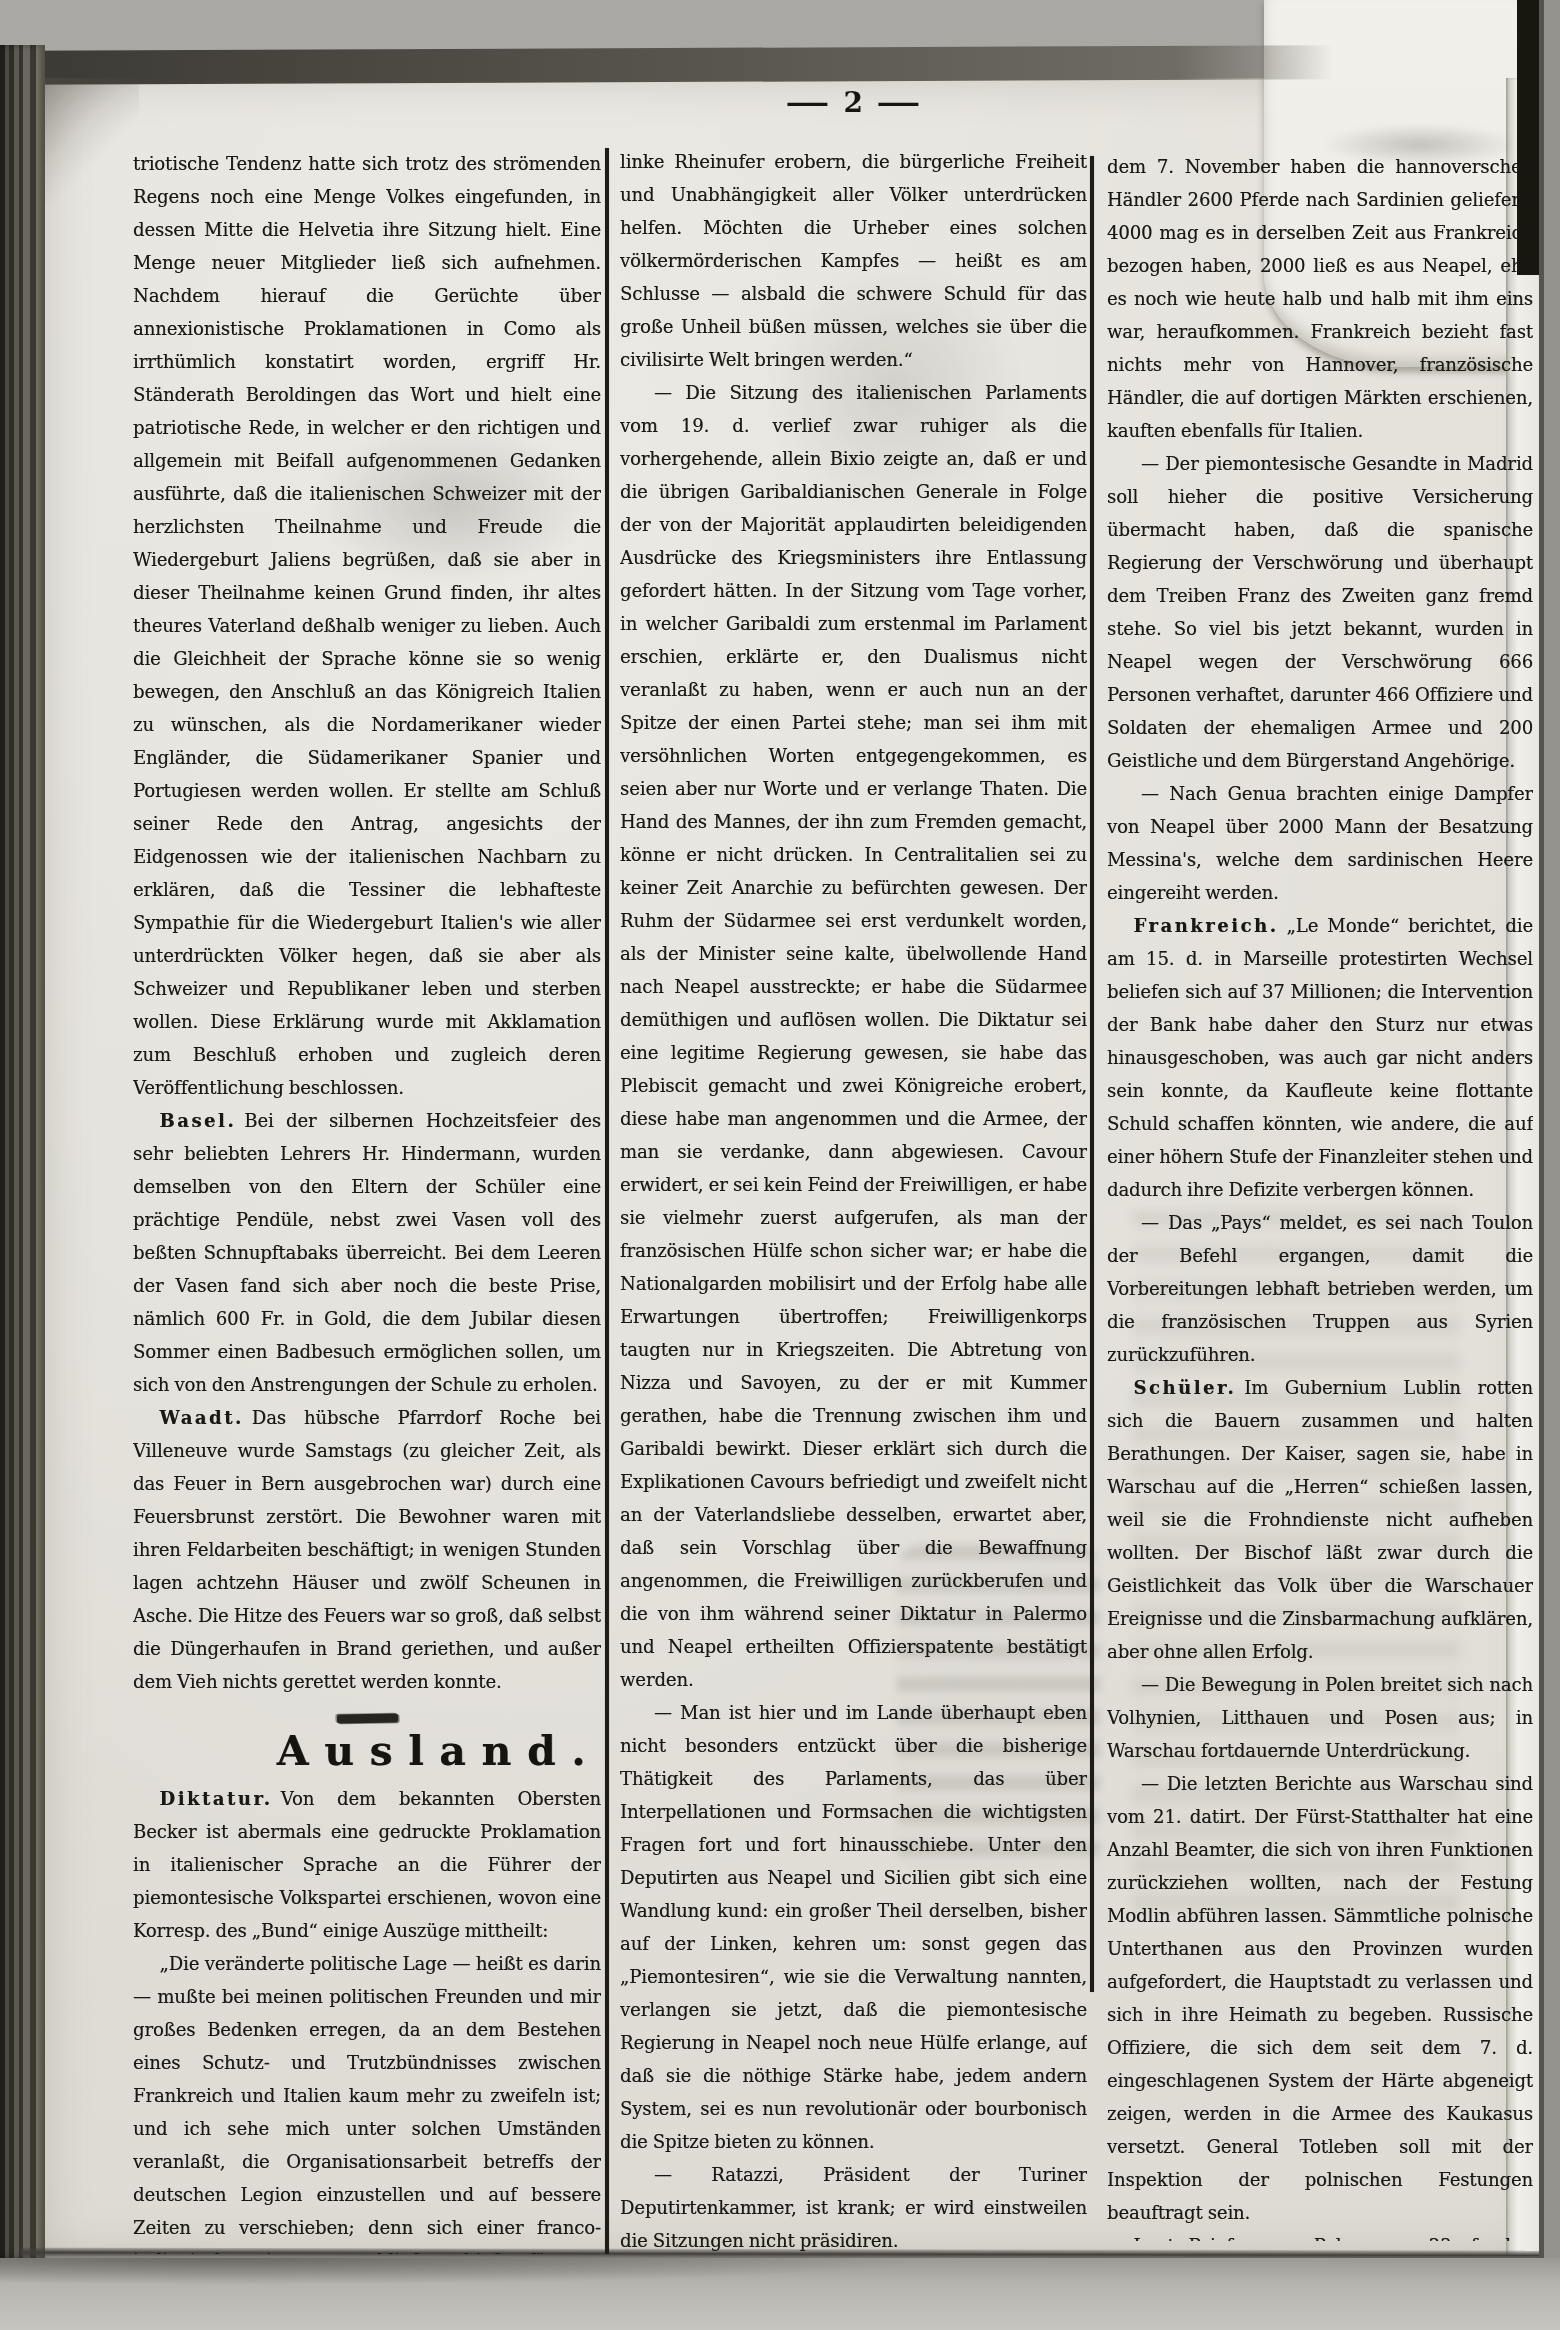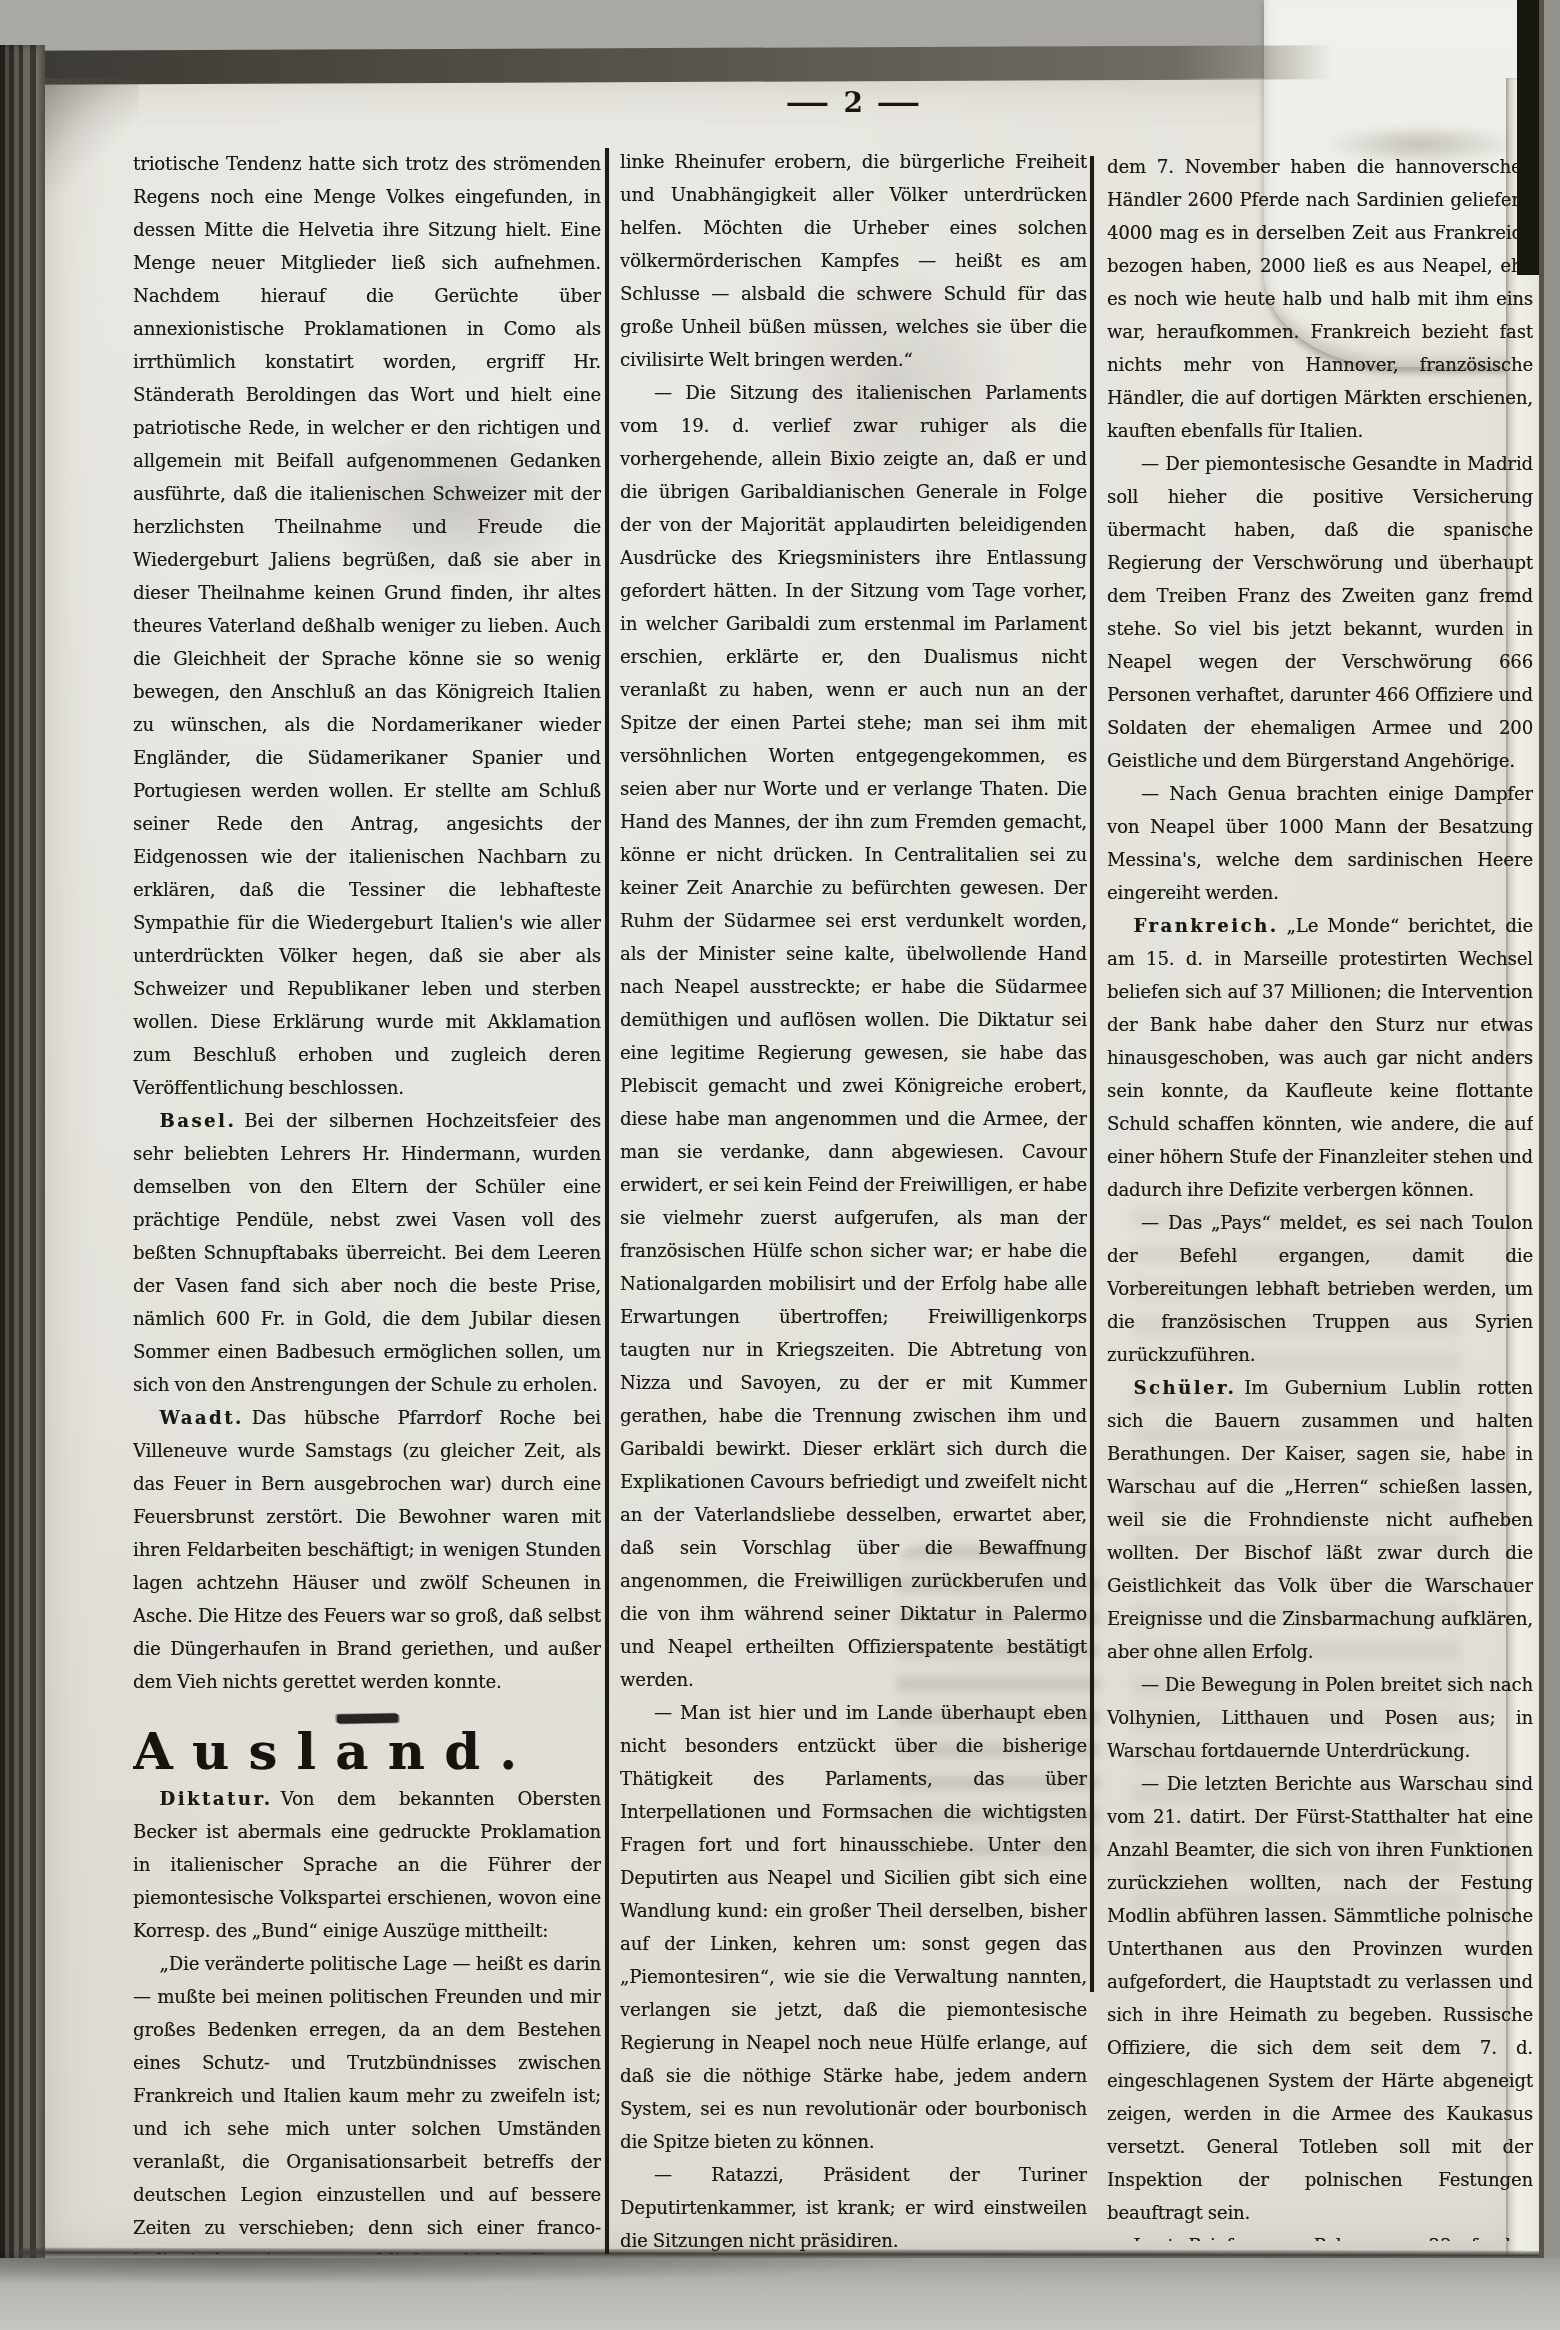--- a/index.html
+++ b/index.html
@@ -100,22 +100,22 @@
   .col p.noindent{text-indent:0;}
   .col p.dashpara{text-indent:34px;}
   .lead{font-weight:bold;letter-spacing:0.14em;margin-right:0.45em;}
   .lead:empty{margin-right:0;letter-spacing:0;}
   .ornament{
     width:61px;height:8.6px;margin:15.6px auto 12.5px auto;
     background:#262520;border-radius:2.3px;transform:rotate(-1.2deg);
     box-shadow:1.6px 0.8px 0 rgba(38,37,32,0.55),-1.6px -0.8px 0 rgba(38,37,32,0.45);
   }
   h2.section{
-    margin:0 0 14px 0;text-align:left;text-indent:0;
-    font-size:51px;font-weight:bold;letter-spacing:0.38em;
+    margin:0 0 14px 0;text-align:right;text-indent:0;
+    font-size:41px;font-weight:bold;letter-spacing:0.38em;
     color:#15140e;text-shadow:0.5px 0.4px 0.4px rgba(21,20,14,0.5);
   }
 </style>
 </head>
 <body>
 
 <div class="page"></div>
 <div class="underpage-corner"></div>
 <div class="underpage-right"></div>
 <div class="book-top-edge"></div>
@@ -154,21 +154,21 @@
   <p class="noindent"><span class="lead"></span><span>linke Rheinufer erobern, die bürgerliche Freiheit und Unabhängigkeit aller Völker unterdrücken helfen. Möchten die Urheber eines solchen völkermörderischen Kampfes — heißt es am Schlusse — alsbald die schwere Schuld für das große Unheil büßen müssen, welches sie über die civilisirte Welt bringen werden.“</span></p>
   <p class="dashpara"><span class="lead"></span><span>— Die Sitzung des italienischen Parlaments vom 19. d. verlief zwar ruhiger als die vorhergehende, allein Bixio zeigte an, daß er und die übrigen Garibaldianischen Generale in Folge der von der Majorität applaudirten beleidigenden Ausdrücke des Kriegsministers ihre Entlassung gefordert hätten. In der Sitzung vom Tage vorher, in welcher Garibaldi zum erstenmal im Parlament erschien, erklärte er, den Dualismus nicht veranlaßt zu haben, wenn er auch nun an der Spitze der einen Partei stehe; man sei ihm mit versöhnlichen Worten entgegengekommen, es seien aber nur Worte und er verlange Thaten. Die Hand des Mannes, der ihn zum Fremden gemacht, könne er nicht drücken. In Centralitalien sei zu keiner Zeit Anarchie zu befürchten gewesen. Der Ruhm der Südarmee sei erst verdunkelt worden, als der Minister seine kalte, übelwollende Hand nach Neapel ausstreckte; er habe die Südarmee demüthigen und auflösen wollen. Die Diktatur sei eine legitime Regierung gewesen, sie habe das Plebiscit gemacht und zwei Königreiche erobert, diese habe man angenommen und die Armee, der man sie verdanke, dann abgewiesen. Cavour erwidert, er sei kein Feind der Freiwilligen, er habe sie vielmehr zuerst aufgerufen, als man der französischen Hülfe schon sicher war; er habe die Nationalgarden mobilisirt und der Erfolg habe alle Erwartungen übertroffen; Freiwilligenkorps taugten nur in Kriegszeiten. Die Abtretung von Nizza und Savoyen, zu der er mit Kummer gerathen, habe die Trennung zwischen ihm und Garibaldi bewirkt. Dieser erklärt sich durch die Explikationen Cavours befriedigt und zweifelt nicht an der Vaterlandsliebe desselben, erwartet aber, daß sein Vorschlag über die Bewaffnung angenommen, die Freiwilligen zurückberufen und die von ihm während seiner Diktatur in Palermo und Neapel ertheilten Offizierspatente bestätigt werden.</span></p>
   <p class="dashpara"><span class="lead"></span><span>— Man ist hier und im Lande überhaupt eben nicht besonders entzückt über die bisherige Thätigkeit des Parlaments, das über Interpellationen und Formsachen die wichtigsten Fragen fort und fort hinausschiebe. Unter den Deputirten aus Neapel und Sicilien gibt sich eine Wandlung kund: ein großer Theil derselben, bisher auf der Linken, kehren um: sonst gegen das „Piemontesiren“, wie sie die Verwaltung nannten, verlangen sie jetzt, daß die piemontesische Regierung in Neapel noch neue Hülfe erlange, auf daß sie die nöthige Stärke habe, jedem andern System, sei es nun revolutionär oder bourbonisch die Spitze bieten zu können.</span></p>
   <p class="dashpara"><span class="lead"></span><span>— Ratazzi, Präsident der Turiner Deputirtenkammer, ist krank; er wird einstweilen die Sitzungen nicht präsidiren.</span></p>
   <p class="dashpara"><span class="lead"></span><span>— In Hannover eingelaufene Turiner Briefe von neuestem Datum ertheilen weitere Aufträge zum Ankauf von Pferden, besonders Dragoner und Lanzierpferden. Seit</span></p>
 </div>
 
 <div class="col col-3">
   <p class="noindent"><span class="lead"></span><span>dem 7. November haben die hannoverschen Händler 2600 Pferde nach Sardinien geliefert; 4000 mag es in derselben Zeit aus Frankreich bezogen haben, 2000 ließ es aus Neapel, ehe es noch wie heute halb und halb mit ihm eins war, heraufkommen. Frankreich bezieht fast nichts mehr von Hannover, französische Händler, die auf dortigen Märkten erschienen, kauften ebenfalls für Italien.</span></p>
   <p class="dashpara"><span class="lead"></span><span>— Der piemontesische Gesandte in Madrid soll hieher die positive Versicherung übermacht haben, daß die spanische Regierung der Verschwörung und überhaupt dem Treiben Franz des Zweiten ganz fremd stehe. So viel bis jetzt bekannt, wurden in Neapel wegen der Verschwörung 666 Personen verhaftet, darunter 466 Offiziere und Soldaten der ehemaligen Armee und 200 Geistliche und dem Bürgerstand Angehörige.</span></p>
-  <p class="dashpara"><span class="lead"></span><span>— Nach Genua brachten einige Dampfer von Neapel über 1000 Mann der Besatzung Messina's, welche dem sardinischen Heere eingereiht werden.</span></p>
+  <p class="dashpara"><span class="lead"></span><span>— Nach Genua brachten einige Dampfer von Neapel über 2000 Mann der Besatzung Messina's, welche dem sardinischen Heere eingereiht werden.</span></p>
   <p><span class="lead">Frankreich.</span><span>„Le Monde“ berichtet, die am 15. d. in Marseille protestirten Wechsel beliefen sich auf 37 Millionen; die Intervention der Bank habe daher den Sturz nur etwas hinausgeschoben, was auch gar nicht anders sein konnte, da Kaufleute keine flottante Schuld schaffen könnten, wie andere, die auf einer höhern Stufe der Finanzleiter stehen und dadurch ihre Defizite verbergen können.</span></p>
   <p class="dashpara"><span class="lead"></span><span>— Das „Pays“ meldet, es sei nach Toulon der Befehl ergangen, damit die Vorbereitungen lebhaft betrieben werden, um die französischen Truppen aus Syrien zurückzuführen.</span></p>
   <p><span class="lead">Schüler.</span><span>Im Gubernium Lublin rotten sich die Bauern zusammen und halten Berathungen. Der Kaiser, sagen sie, habe in Warschau auf die „Herren“ schießen lassen, weil sie die Frohndienste nicht aufheben wollten. Der Bischof läßt zwar durch die Geistlichkeit das Volk über die Warschauer Ereignisse und die Zinsbarmachung aufklären, aber ohne allen Erfolg.</span></p>
   <p class="dashpara"><span class="lead"></span><span>— Die Bewegung in Polen breitet sich nach Volhynien, Litthauen und Posen aus; in Warschau fortdauernde Unterdrückung.</span></p>
   <p class="dashpara"><span class="lead"></span><span>— Die letzten Berichte aus Warschau sind vom 21. datirt. Der Fürst-Statthalter hat eine Anzahl Beamter, die sich von ihren Funktionen zurückziehen wollten, nach der Festung Modlin abführen lassen. Sämmtliche polnische Unterthanen aus den Provinzen wurden aufgefordert, die Hauptstadt zu verlassen und sich in ihre Heimath zu begeben. Russische Offiziere, die sich dem seit dem 7. d. eingeschlagenen System der Härte abgeneigt zeigen, werden in die Armee des Kaukasus versetzt. General Totleben soll mit der Inspektion der polnischen Festungen beauftragt sein.</span></p>
   <p><span class="lead"></span><span>Laut Briefen aus Polen vom 23. fanden mehrere Verhaftungen statt in Folge von Absingung patriotischer Lieder in den Kirchen.</span></p>
 
 </div>
 
 

